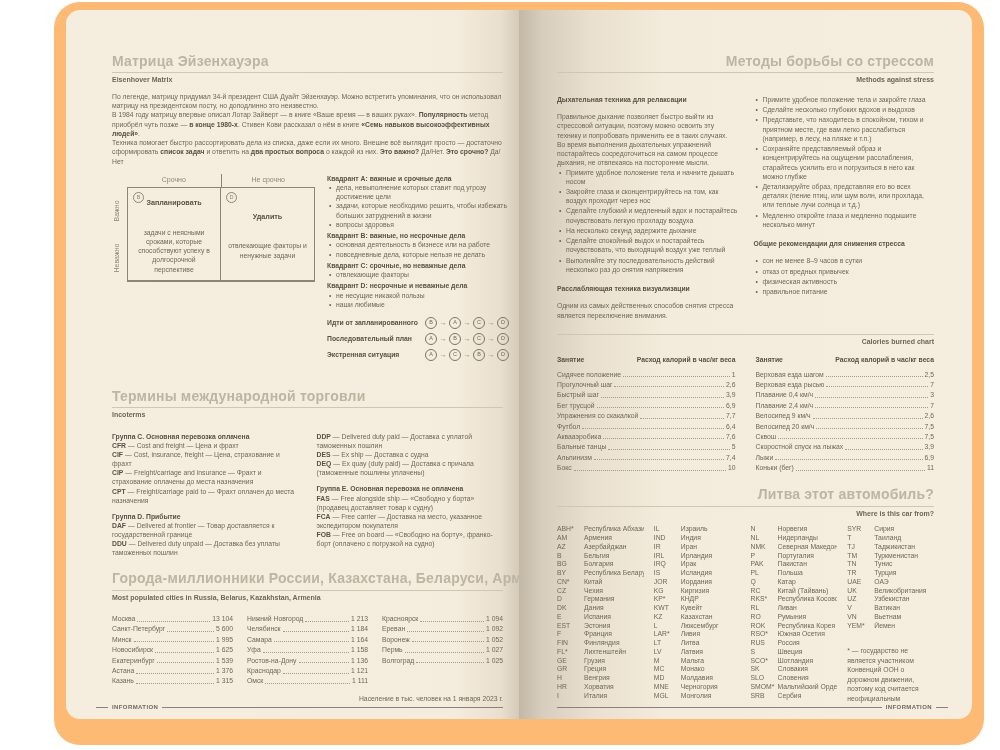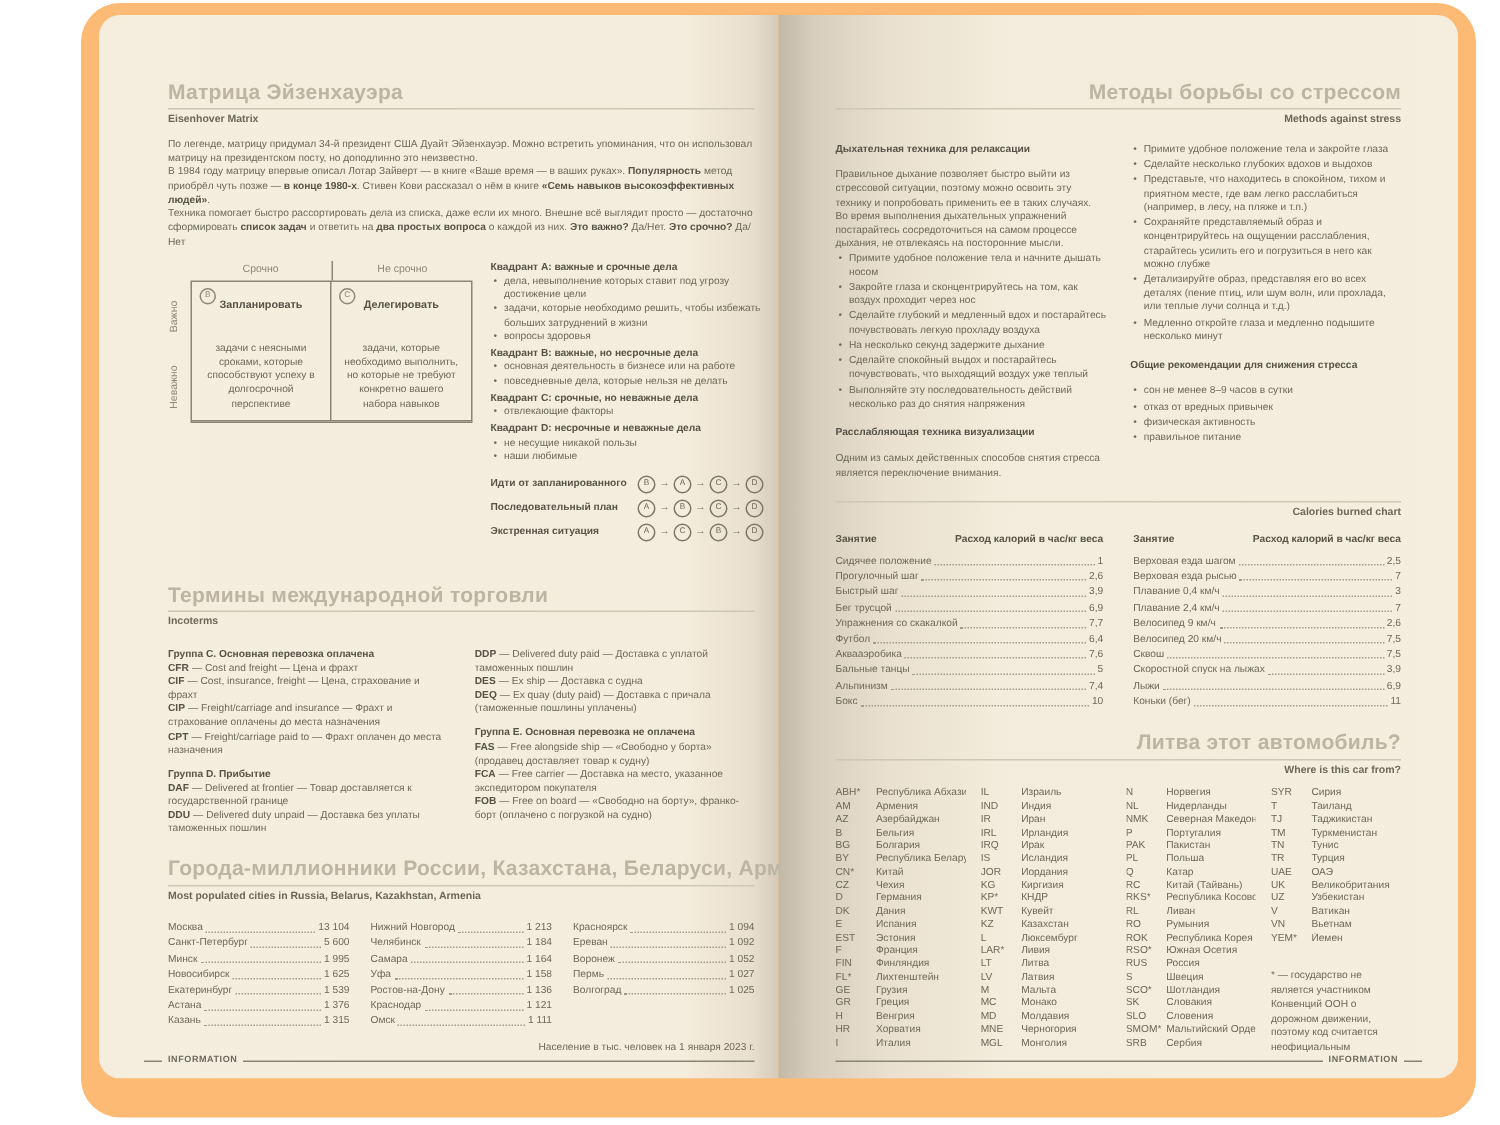--- a/index.html
+++ b/index.html
@@ -138,23 +138,23 @@
                   <div class="m-rowlabel">Важно</div>
                   <div class="m-rowlabel">Неважно</div>
                 </div>
                 <div class="m-grid">
                   <div class="m-quad">
                     <span class="m-letter">B</span>
                     <div class="m-qtitle">Запланировать</div>
                     <div class="m-qdesc">задачи с неясными сроками, которые способствуют успеху в долгосрочной перспективе</div>
                   </div>
                   <div class="m-quad">
-                    <span class="m-letter">C</span>
-                    <div class="m-qtitle">Делегировать</div>
-                    <div class="m-qdesc">задачи, которые необходимо выполнить, но которые не требуют конкретно вашего набора навыков</div>
+                    <span class="m-letter">D</span>
+                    <div class="m-qtitle">Удалить</div>
+                    <div class="m-qdesc">отвлекающие факторы и ненужные задачи</div>
                   </div>
                 </div>
               </div>
             </div>
 
             <div class="m-notes">
               <div class="note-heading" style="margin-top:0;">Квадрант A: важные и срочные дела</div>
               <ul class="blist">
                   <li>дела, невыполнение которых ставит под угрозу достижение цели</li>
                   <li>задачи, которые необходимо решить, чтобы избежать больших затруднений в жизни</li>

